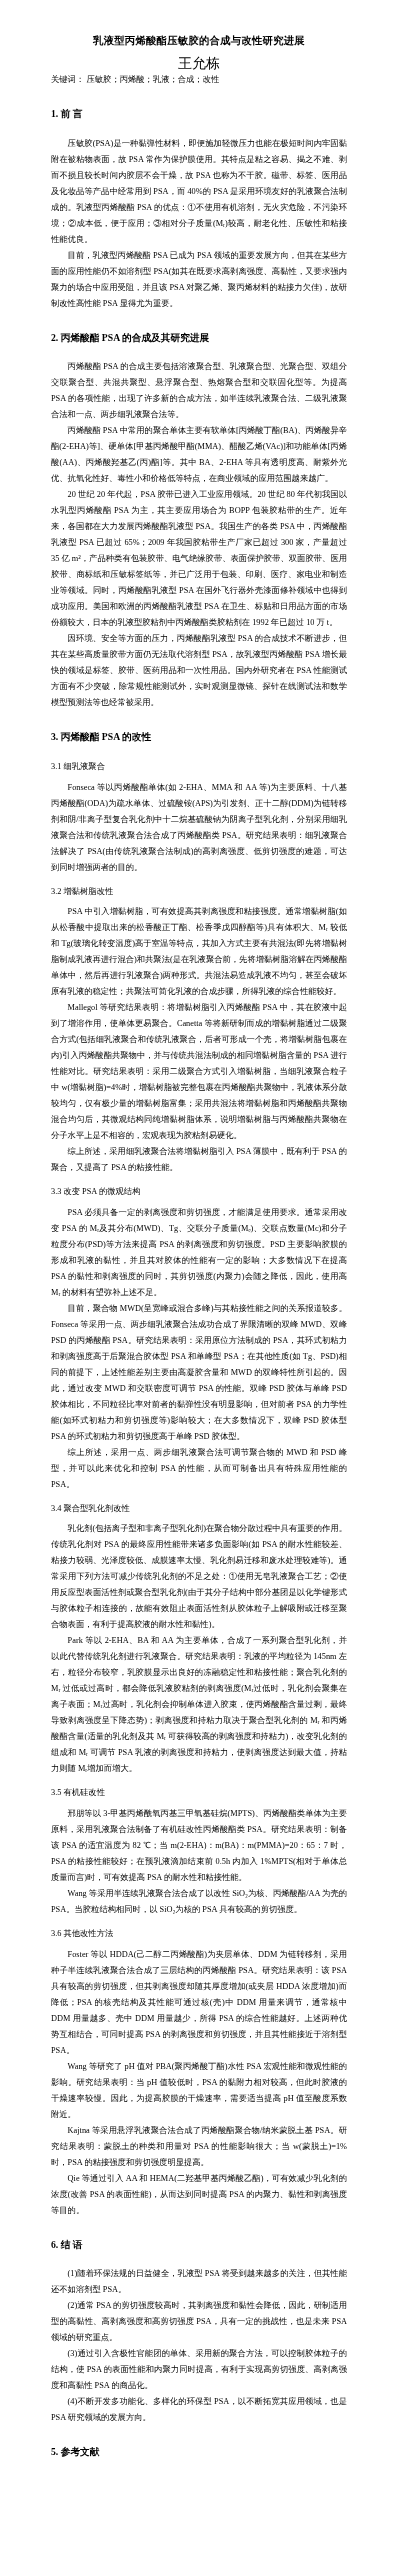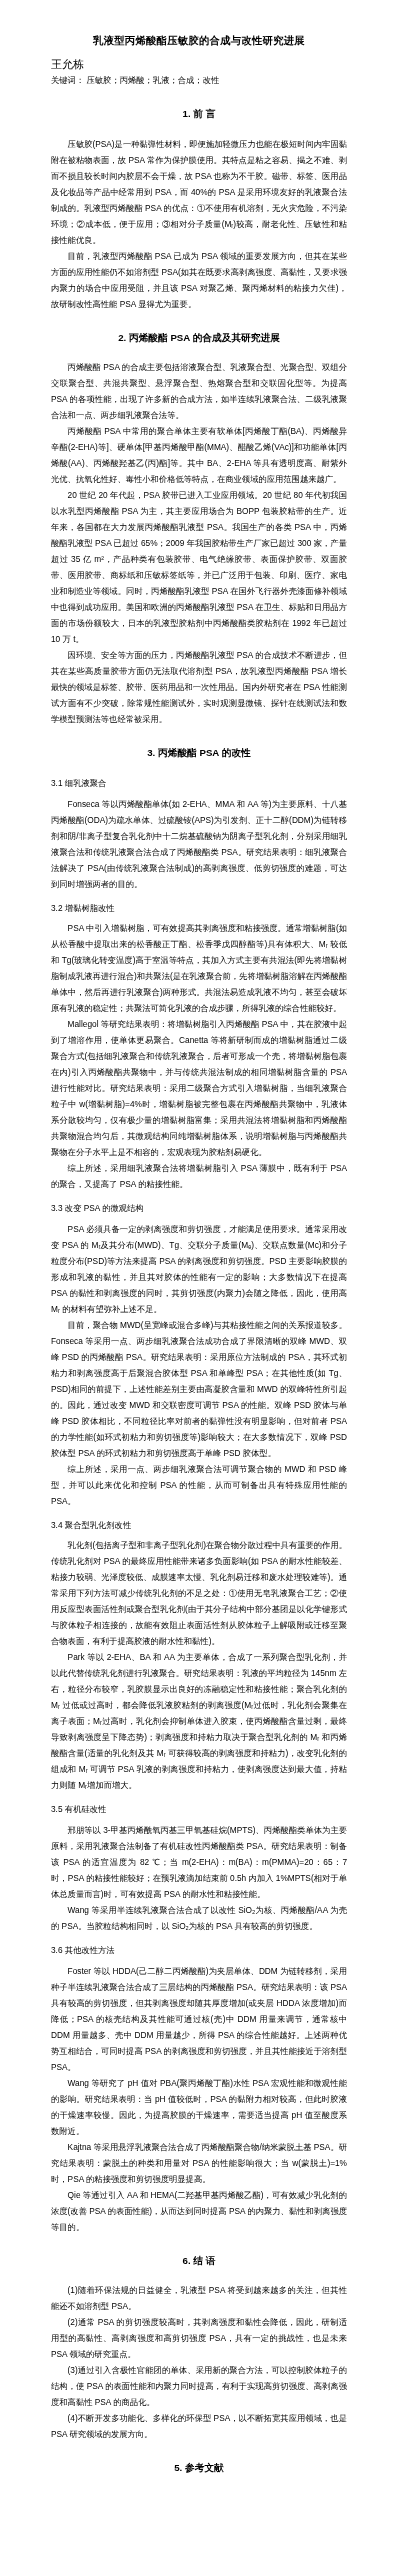--- a/index.html
+++ b/index.html
@@ -3,53 +3,52 @@
 <meta charset="utf-8">
 <style>
   html, body { margin: 0; padding: 0; background: #ffffff; }
   .page {
     position: relative;
     width: 396px;
     height: 2576px;
     box-sizing: border-box;
     background: #ffffff;
     color: #000000;
-    font-family: Liberation Sans, sans-serif;
+    font-family: Liberation Serif, serif;
     font-size: 8.3px;
     padding: 33px 49px 0 51px;
     overflow: hidden;
   }
   .title {
     text-align: center;
     font-size: 10.3px;
     font-weight: bold;
     line-height: 15px;
     margin: 0;
     letter-spacing: 0.3px;
   }
   .author {
-    text-align: left;
-    font-size: 11px;
+    text-align: center;
+    font-size: 14px;
     line-height: 16px;
     margin-top: 8px;
   }
   .abstract {
     margin-top: 24px;
     line-height: 16px;
     text-align: justify;
   }
   .abstract-label { font-weight: bold; font-size: 8.9px; margin-right: 3.4px; }
   .keywords { line-height: 16px; margin-top: 0; text-align: justify; }
   .kw-label { margin-right: 2.3px; }
   h2.sec {
     font-size: 9.7px;
     font-weight: bold;
     line-height: 17px;
     margin: 17px 0 13.7px 0;
-    text-align: center;
   }
   h3.sub {
     font-size: 8.3px;
     font-weight: normal;
     line-height: 16px;
     margin: 8px 0 4.6px 0;
   }
   p.body {
     margin: 0;
     line-height: 16px;

